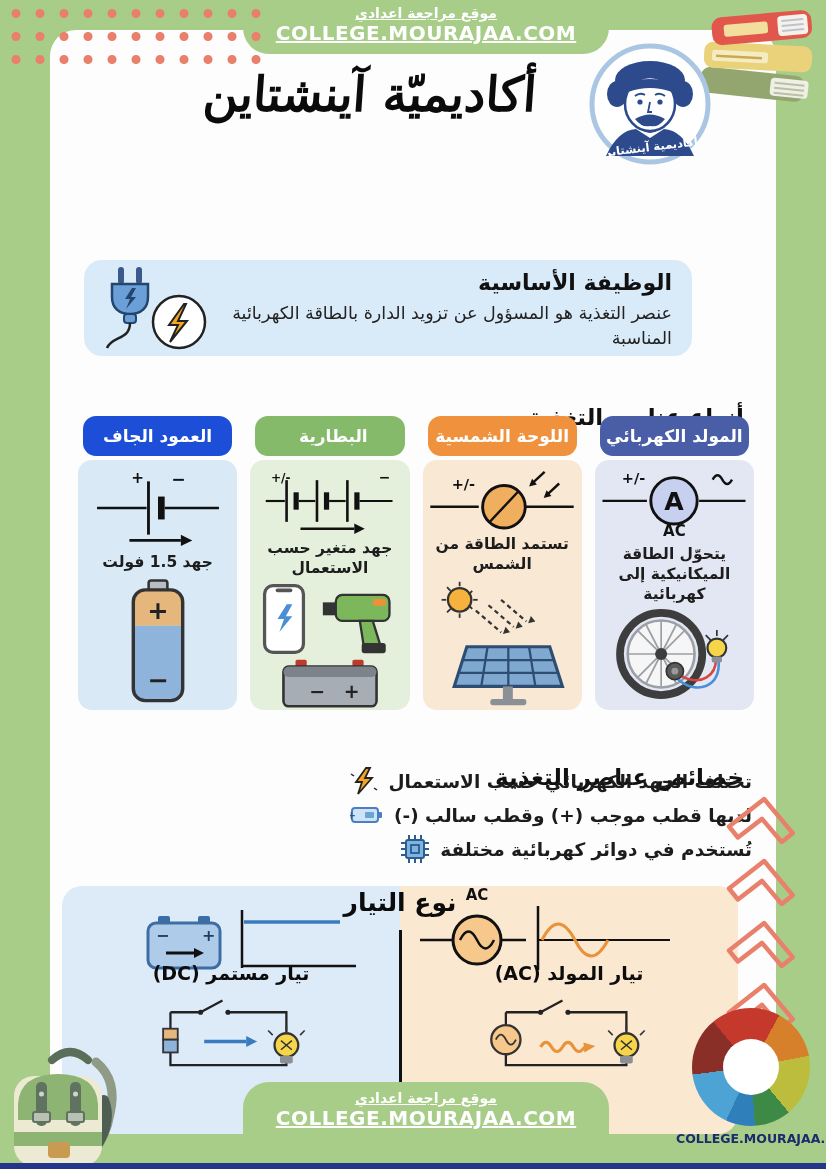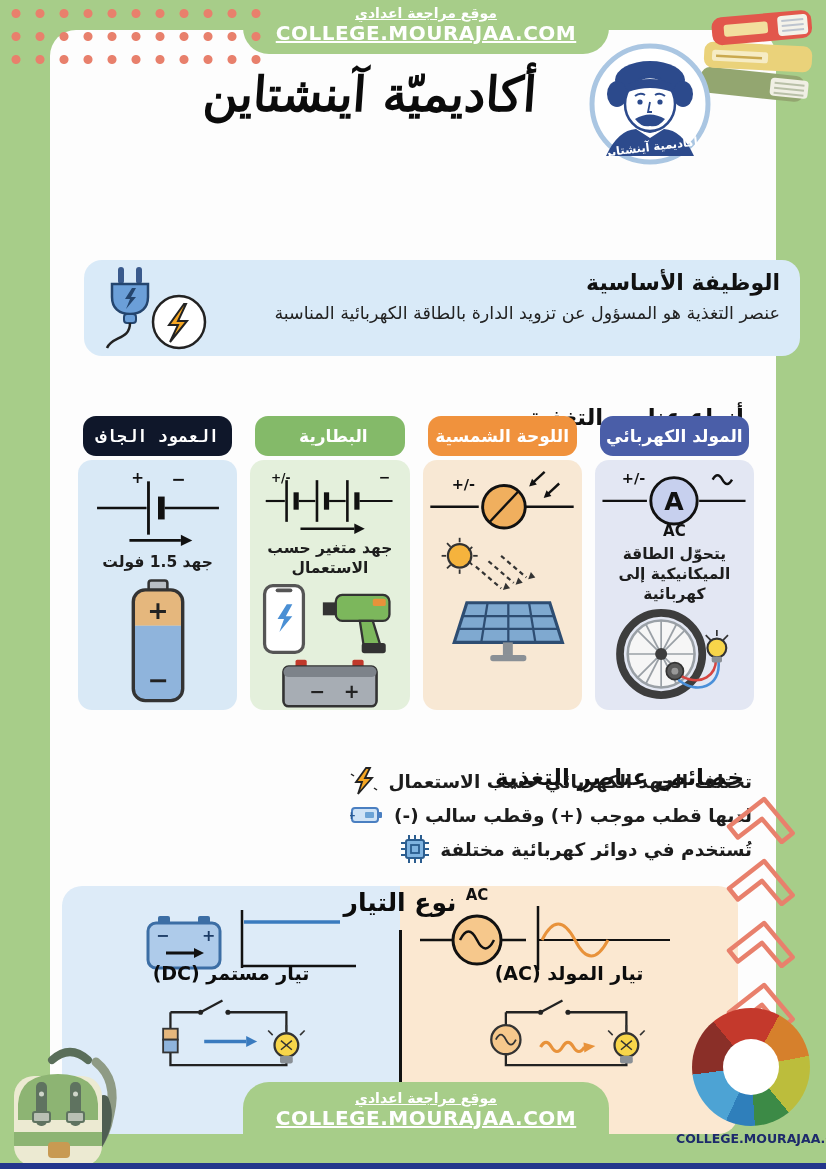--- a/index.html
+++ b/index.html
@@ -15,35 +15,35 @@
   .site1{color:#fff;font-weight:bold;font-size:14px;text-decoration:underline;display:block;}
   .site2{color:#fff;font-weight:bold;font-size:20px;text-decoration:underline;display:block;letter-spacing:.5px;}
   .academy-title{position:absolute;top:66px;left:140px;width:460px;text-align:center;direction:rtl;
         font-family:"DejaVu Serif",serif;font-weight:bold;font-size:48px;color:#0b0b0b;z-index:3;
         transform:skewX(-4deg);}
   .badge{position:absolute;left:588px;top:42px;width:124px;height:124px;z-index:3;}
   .books{position:absolute;left:688px;top:0;width:138px;height:110px;z-index:2;}
   .banner{position:absolute;left:62px;top:164px;width:706px;height:86px;background:#cde4f4;border-radius:6px;
         display:flex;align-items:center;justify-content:center;z-index:2;}
   .banner-text{font-size:29px;font-weight:800;color:#141414;direction:rtl;}
-  .function-box{position:absolute;left:84px;top:260px;width:716px;height:96px;background:#d9eaf8;
+  .function-box{position:absolute;left:84px;top:260px;width:608px;height:96px;background:#d9eaf8;
         border-radius:18px;direction:rtl;box-sizing:border-box;padding:10px 20px 0 130px;z-index:2;}
   .function-box h2{margin:0;font-size:22px;font-weight:800;color:#111;}
   .function-box p{margin:6px 0 0;font-size:17.5px;color:#222;line-height:1.45;}
   .plug-art{position:absolute;left:10px;top:4px;}
   .sec-heading{position:absolute;right:82px;direction:rtl;font-size:23px;font-weight:700;color:#111;z-index:2;margin-top:38px;}
   .columns{position:absolute;left:78px;top:416px;width:676px;display:flex;flex-direction:row-reverse;gap:13px;z-index:2;}
   .col{flex:1;display:flex;flex-direction:column;min-width:0;}
   .col-header{height:40px;border-radius:13px;display:flex;align-items:center;justify-content:center;
         color:#fff;font-weight:800;font-size:17px;margin:0 5px;direction:rtl;white-space:nowrap;}
   .col-body{margin-top:4px;border-radius:14px;height:250px;display:flex;flex-direction:column;align-items:center;padding-top:8px;box-sizing:border-box;}
   .hdr-gen{background:#4a5ea8;} .body-gen{background:#e3e7f3;}
   .hdr-sol{background:#f0923d;} .body-sol{background:#f8e8d4;}
   .hdr-bat{background:#84ba69;padding-left:7px;} .body-bat{background:#e4f0dc;}
-  .hdr-dry{background:#0f172a;font-family:Liberation Mono, monospace;} .body-dry{background:#d9e9f6;}
+  .hdr-dry{background:#1d4ed8;} .body-dry{background:#d9e9f6;}
   .col-desc{font-size:15.5px;font-weight:700;color:#1d1d1d;text-align:center;direction:rtl;line-height:1.3;margin-top:4px;padding:0 6px;}
   .ac-caption{font-size:15px;font-weight:700;color:#111;margin-top:-4px;}
   .imgrow{display:flex;align-items:center;gap:6px;margin-top:4px;}
   .char-list{position:absolute;top:766px;right:74px;direction:rtl;display:flex;flex-direction:column;gap:8px;z-index:2;}
   .char-item{display:flex;align-items:center;gap:10px;font-size:18.5px;font-weight:600;color:#1c1c1c;direction:rtl;}
   .current-box{position:absolute;left:62px;top:886px;width:676px;height:248px;border-radius:20px;overflow:hidden;display:flex;z-index:2;}
   .cur-left{width:50%;background:#ddebf8;position:relative;}
   .cur-right{width:50%;background:#fbe8d1;position:relative;}
   .cur-divider{position:absolute;left:calc(50% - 1px);top:44px;bottom:10px;width:3px;background:#111;z-index:3;}
   .cur-title{position:absolute;top:2px;left:50%;transform:translateX(-50%);font-size:25px;font-weight:800;color:#0c0c0c;direction:rtl;z-index:4;white-space:nowrap;}
@@ -189,20 +189,21 @@
           <text x="24" y="22" font-size="15" font-weight="bold" fill="#111">+/-</text>
           <line x1="2" y1="40" x2="52" y2="40" stroke="#111" stroke-width="2.5"></line>
           <circle cx="78" cy="40" r="22" fill="#f0af5e" stroke="#111" stroke-width="3"></circle>
           <line x1="63" y1="56" x2="93" y2="24" stroke="#111" stroke-width="2.5"></line>
           <path d="M120 4 L106 17" stroke="#111" stroke-width="2.5" fill="none"></path>
             <path d="M104 19 l8 -2 -5 -6 z" fill="#111"></path>
           <path d="M135 16 L121 29" stroke="#111" stroke-width="2.5" fill="none"></path>
             <path d="M119 31 l8 -2 -5 -6 z" fill="#111"></path>
           <line x1="100" y1="40" x2="150" y2="40" stroke="#111" stroke-width="2.5"></line>
         </svg>
+        <div class="col-desc">تستمد الطاقة من الشمس</div>
         <svg width="148" height="128" viewBox="0 0 150 142" style="margin-top:6px;">
           <circle cx="28" cy="22" r="13" fill="#f5b33d" stroke="#333" stroke-width="2.5"></circle>
           <g stroke="#333" stroke-width="2">
               <line x1="28" y1="2" x2="28" y2="7"></line>
               <line x1="28" y1="37" x2="28" y2="42"></line>
               <line x1="8" y1="22" x2="13" y2="22"></line>
               <line x1="43" y1="22" x2="48" y2="22"></line>
               <line x1="14" y1="8" x2="18" y2="12"></line>
               <line x1="42" y1="32" x2="38" y2="28"></line>
               <line x1="14" y1="36" x2="18" y2="32"></line>

